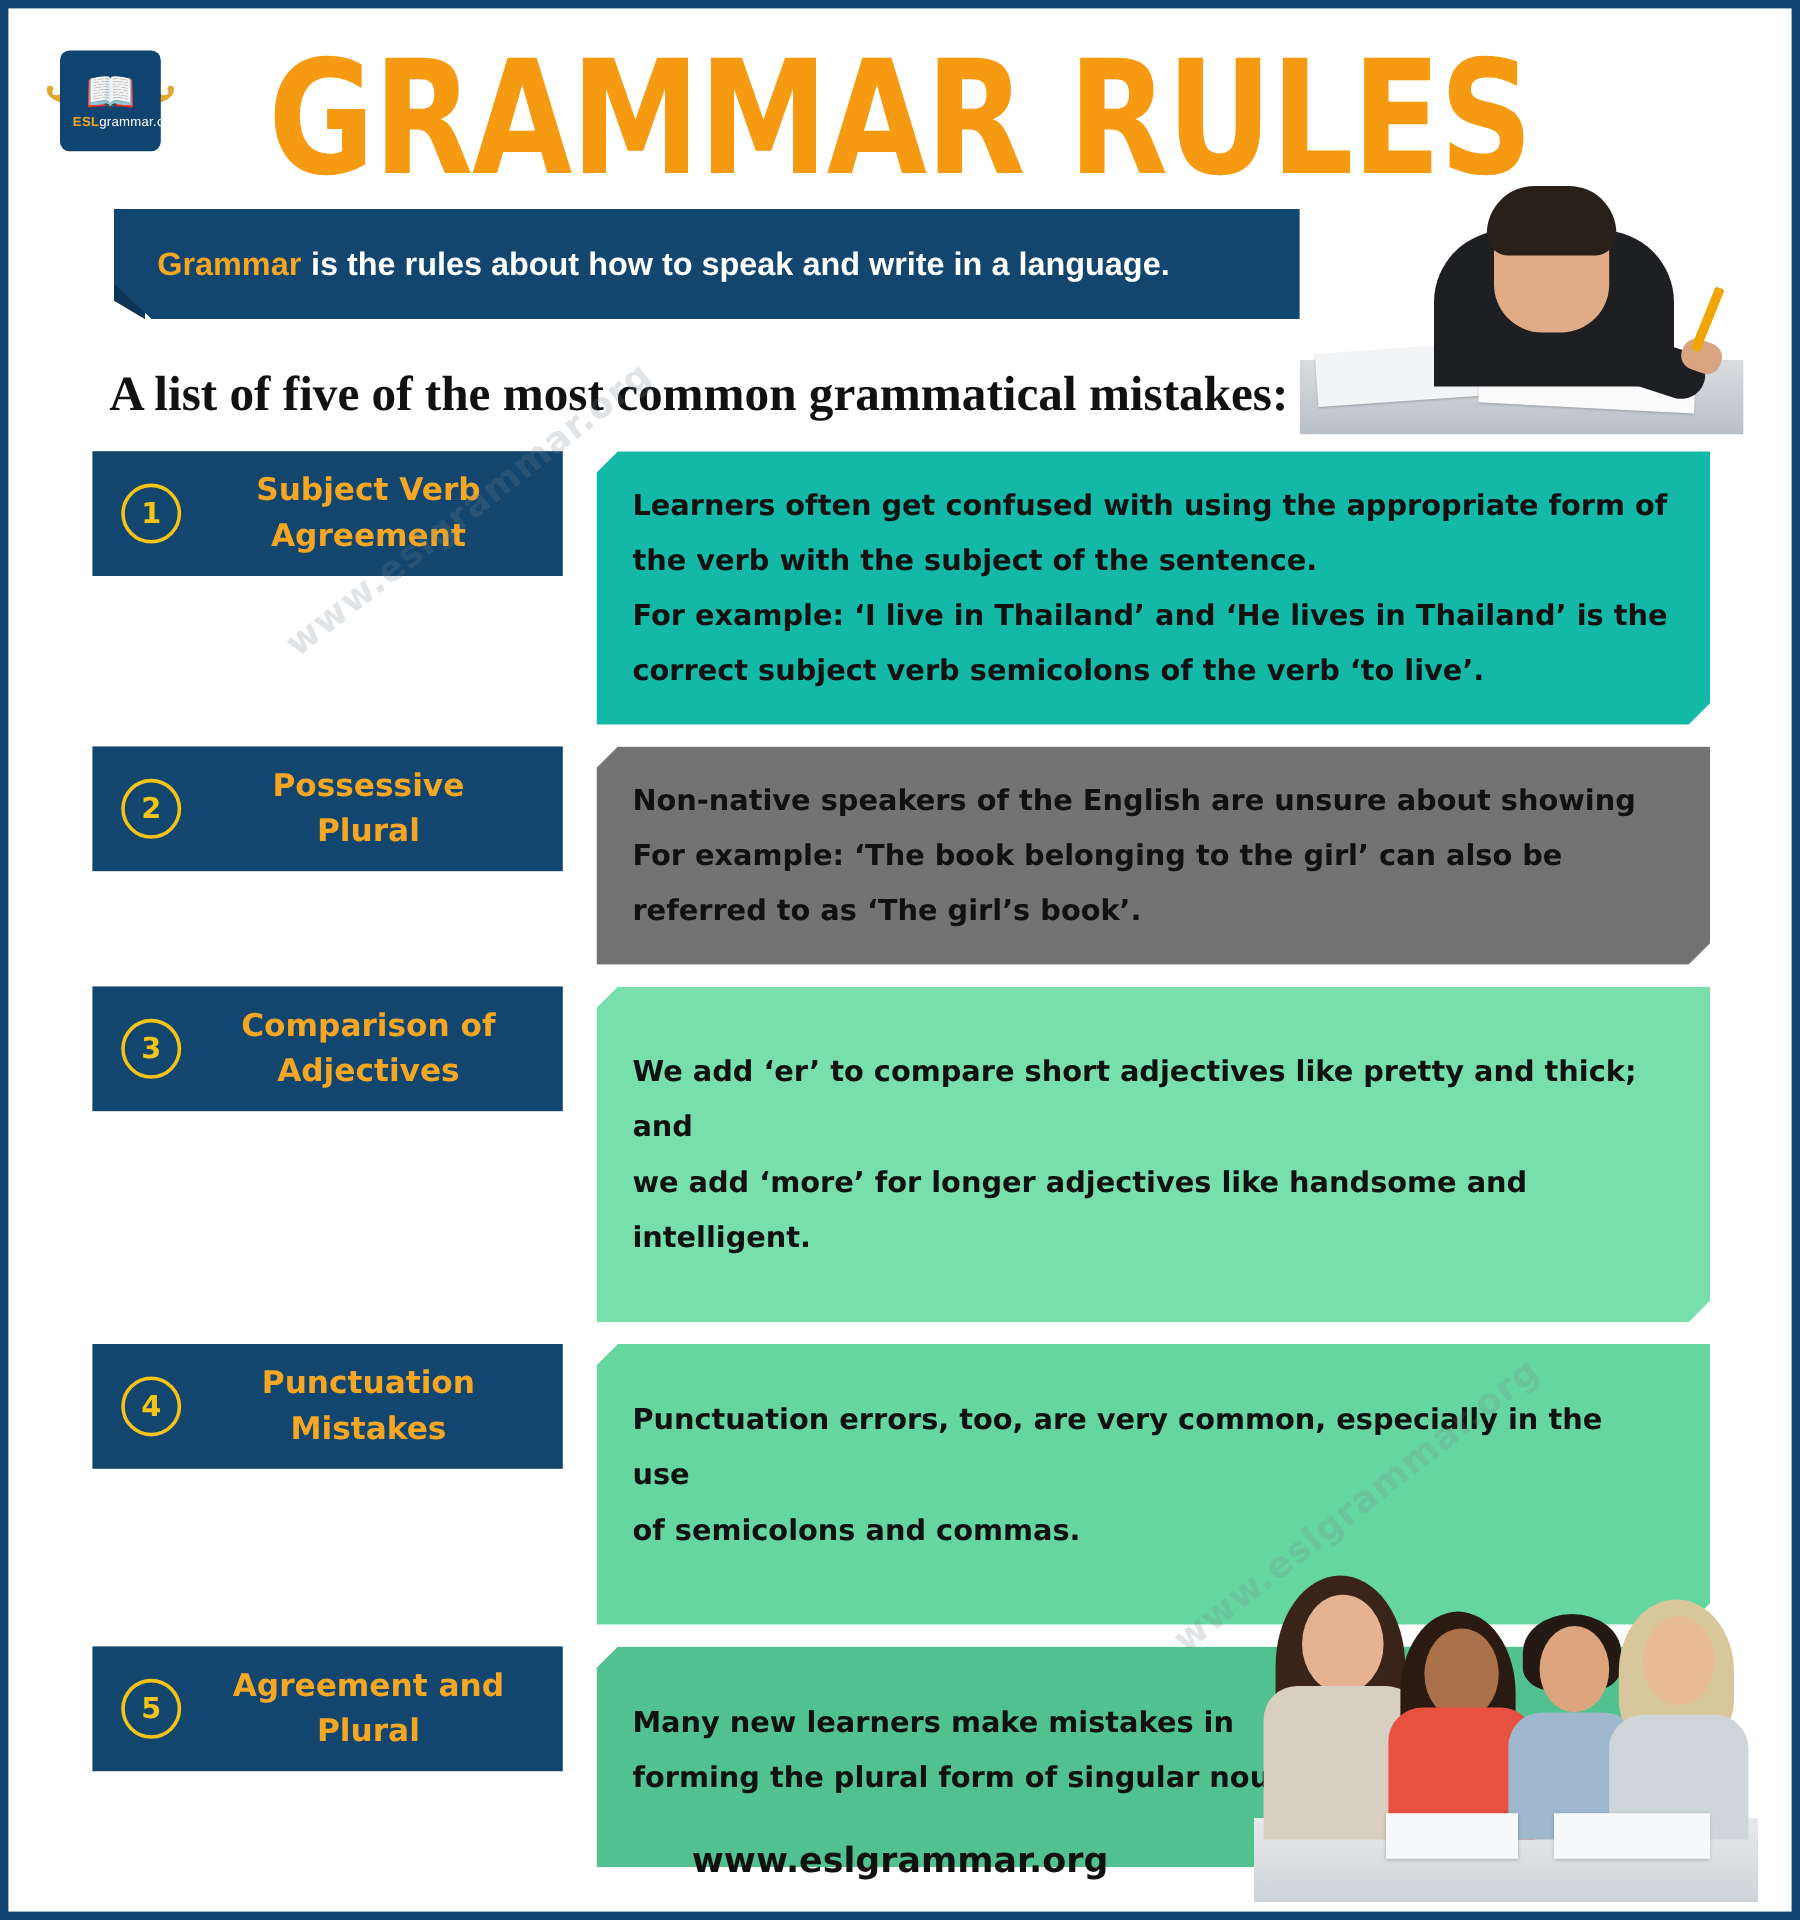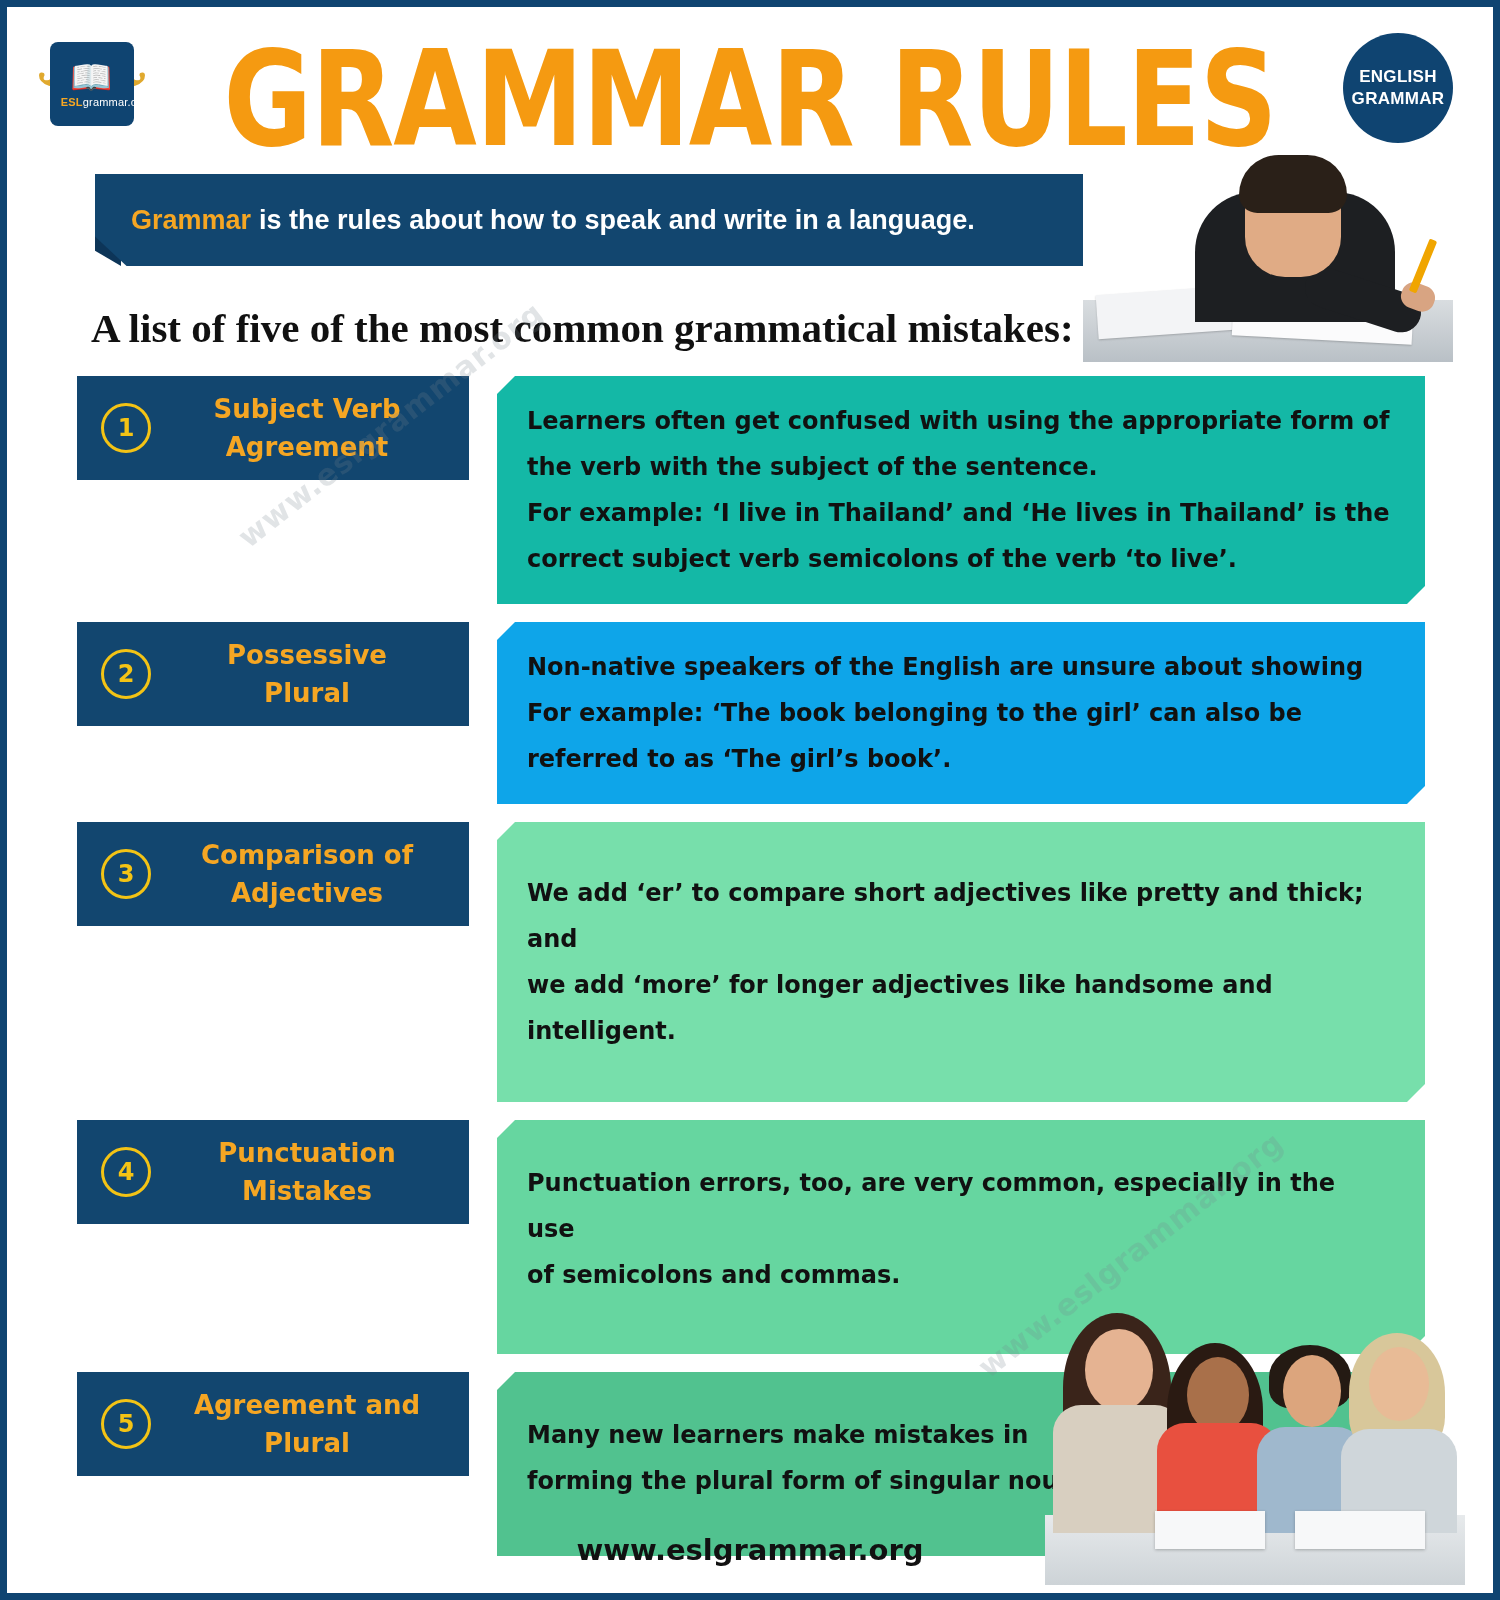--- a/index.html
+++ b/index.html
@@ -316,24 +316,20 @@
       <span class="laurel-l">❧</span>
       <span class="laurel-r">❧</span>
       <div class="logo-circle">
         <span class="logo-book">📖</span>
         <span class="logo-text"><b>ESL</b><span>grammar.org</span></span>
       </div>
     </div>
 
     <div class="main-title">GRAMMAR RULES</div>
 
-    <div class="badge">
-      <span>ENGLISH</span>
-      <span>GRAMMAR</span>
-    </div>
   </div>
 
   <div class="banner-wrap">
     <div class="banner-notch-l"></div>
     <div class="banner-notch-r"></div>
     <div class="banner">
       <span class="hl">Grammar</span>
       <span>is the rules about how to speak and write in a language.</span>
     </div>
   </div>
@@ -370,21 +366,21 @@
       </div>
     </div>
 
     <div class="row">
       <div class="label-box">
         <span class="num">2</span>
         <span>
           <span>Possessive</span><br><span>Plural</span>
         </span>
       </div>
-      <div class="desc" style="background:#0ea5e9">
+      <div class="desc" style="background:#737373">
         <p>Non-native speakers of the English are unsure about showing</p>
         <p>For example: ‘The book belonging to the girl’ can also be</p>
         <p>referred to as ‘The girl’s book’.</p>
       </div>
     </div>
 
     <div class="row">
       <div class="label-box">
         <span class="num">3</span>
         <span>

